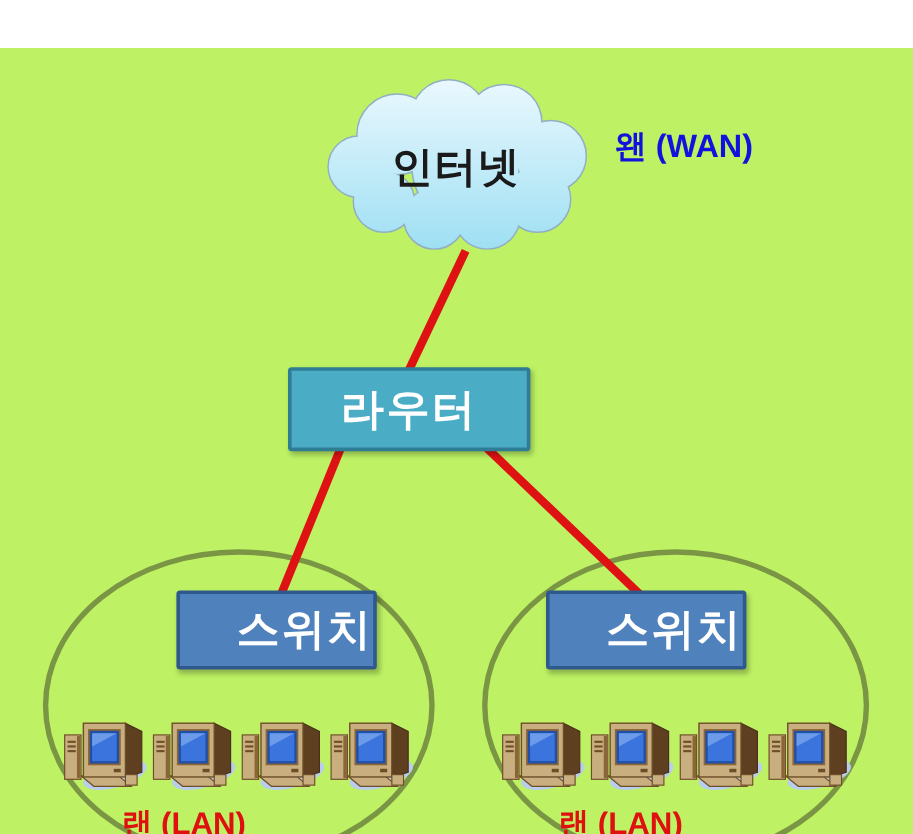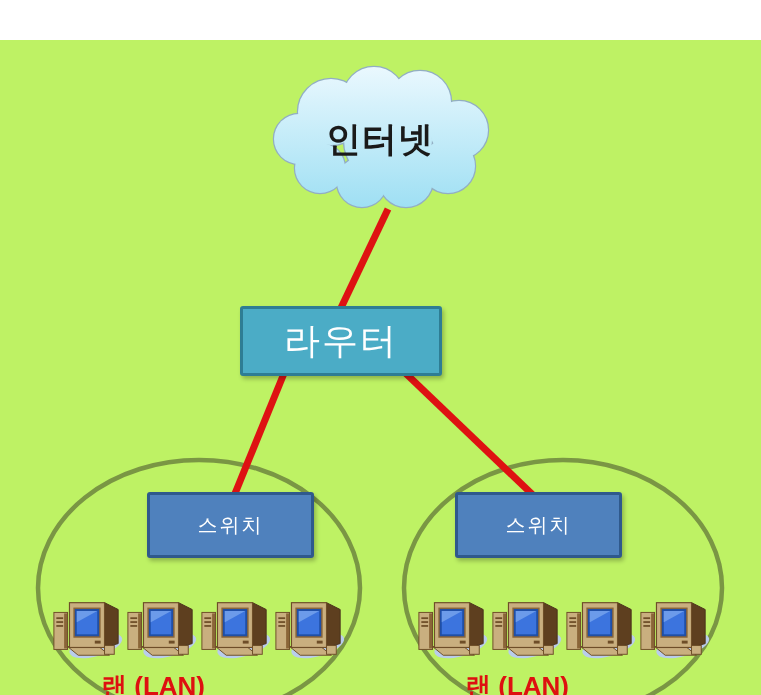--- a/index.html
+++ b/index.html
@@ -8,30 +8,30 @@
     font-family:"Liberation Sans","DejaVu Sans",sans-serif;
     margin-top:40px;
   }
   .layer{position:absolute;left:0;top:0;}
   .cloud-stroke{fill:url(#cloudGrad);stroke:var(--cloud-border);stroke-width:2.4;}
   .cloud-fill{fill:url(#cloudGrad);stroke:none;}
   .link{stroke:var(--link-red);stroke-width:7;stroke-linecap:butt;}
   .lan-ellipse{fill:none;stroke:var(--ellipse-stroke);stroke-width:4.5;}
   .node-box{
     position:absolute;display:flex;align-items:center;justify-content:center;
-    color:var(--box-text);font-weight:normal;letter-spacing:2px;
+    color:var(--box-text);font-weight:bold;letter-spacing:2px;
     box-shadow:2px 3px 4px rgba(0,0,0,0.25);
   }
   .router-box{
     left:240px;top:266px;width:196px;height:64px;font-size:36px;
     background:var(--router-fill);border:3px solid var(--router-border);border-radius:3px;
   }
   .switch-box{
-    width:161px;height:60px;font-size:20px;
-    background:var(--switch-fill);border:3px solid var(--switch-border);border-radius:3px;
+    width:161px;height:60px;font-size:36px;
+    background:var(--switch-fill);border:3px solid var(--switch-border);border-radius:3px;justify-content:flex-end;
   }
   .switch-left{left:147px;top:452px;}
   .switch-right{left:455px;top:452px;}
   .internet-label{
     position:absolute;left:296px;top:76px;width:168px;text-align:center;
     font-size:35px;font-weight:bold;color:var(--internet-text);letter-spacing:1px;
   }
   .wan-label{
     position:absolute;left:512px;top:64px;width:170px;
     font-size:27px;font-weight:bold;color:var(--wan-text);
@@ -82,20 +82,21 @@
     <line class="link" x1="398" y1="326" x2="534" y2="456"></line>
 
     <g>
       <use href="#cloudShape" class="cloud-stroke"></use>
       <use href="#cloudShape" class="cloud-fill"></use>
     </g>
   </svg>
 
   <div class="internet-label">인터넷</div>
 
+  <div class="wan-label">왠 (WAN)</div>
 
   <div class="node-box router-box">
     <span>라우터</span>
   </div>
 
   <div class="node-box switch-box switch-left">
     <span>스위치</span>
   </div>
 
   <div class="node-box switch-box switch-right">

